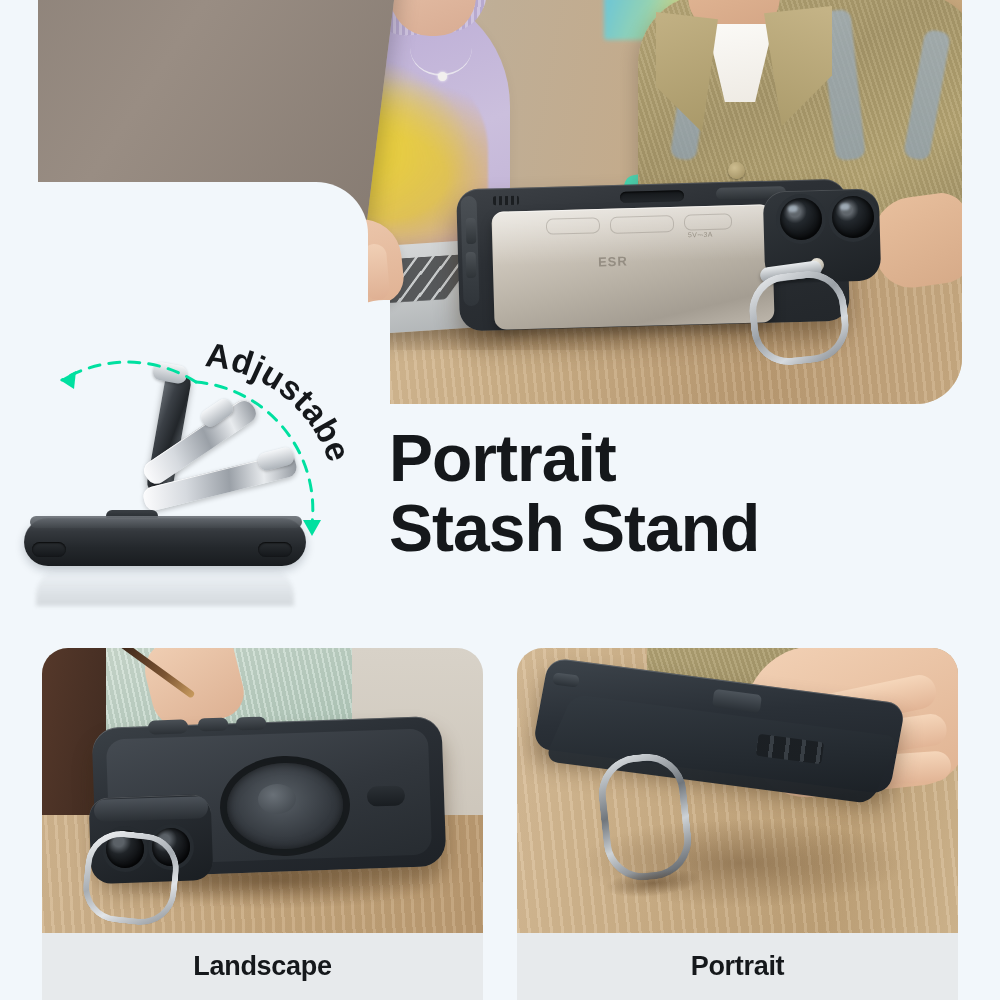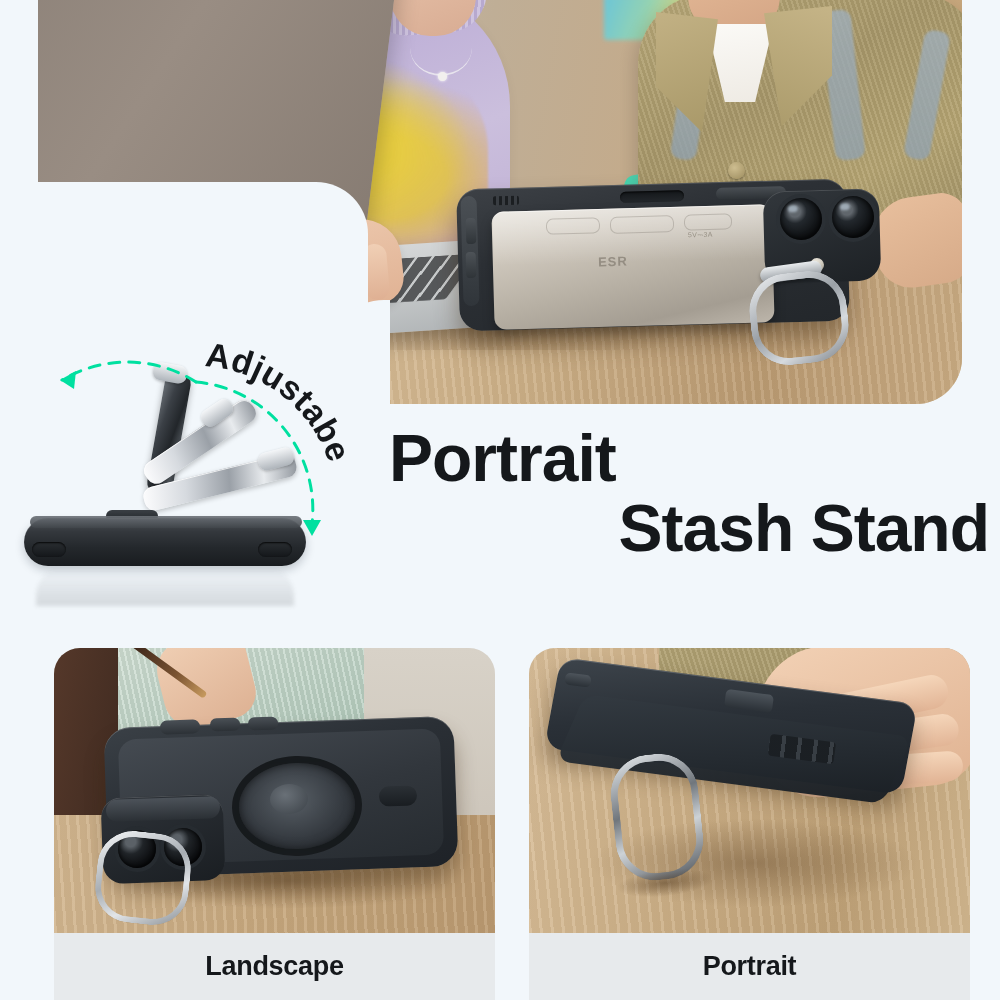--- a/index.html
+++ b/index.html
@@ -205,26 +205,26 @@
     box-shadow:0 3px 7px rgba(0,0,0,.3), inset 0 1px 0 rgba(255,255,255,.35);}
   .blade-tip{position:absolute;border-radius:8px;
     background:linear-gradient(180deg,#f4f6f8,#aeb4ba);box-shadow:0 1px 3px rgba(0,0,0,.25);}
   .adjust-label{position:absolute;left:0;top:0;width:370px;height:262px;}
   .adjust-label svg{overflow:visible;}
   .adjust-text{font-family:"Liberation Sans",sans-serif;font-weight:700;font-size:34px;fill:#15181b;letter-spacing:.5px;}
 
   
   .copy{position:absolute;left:389px;top:424px;width:600px;}
   .headline{font-size:66px;line-height:1.06;font-weight:700;color:#15181b;letter-spacing:-1px;margin:0;}
-  .headline .l2{display:block;text-align:right;}
+  .headline .l2{display:block;}
   .subtitle{margin:20px 0 0 2px;font-size:24px;color:#1d2124;letter-spacing:-.2px;white-space:nowrap;}
 
   
   .card{position:absolute;top:648px;width:441px;height:352px;
-    border-radius:26px 26px 0 0;overflow:hidden;background:#e9ecee;margin-left:12px;}
+    border-radius:26px 26px 0 0;overflow:hidden;background:#e9ecee;}
   .card-l{left:42px;}
   .card-r{left:517px;}
   .photo{position:absolute;left:0;top:0;width:100%;height:285px;overflow:hidden;}
   .caption{position:absolute;left:0;bottom:0;width:100%;height:67px;background:#e7eaec;
     display:flex;align-items:center;justify-content:center;}
   .caption span{font-size:27px;font-weight:700;color:#15181b;letter-spacing:-.3px;}
 
   
   .L-wall{position:absolute;left:0;top:0;width:100%;height:175px;
     background:linear-gradient(180deg,#d8d2c8,#cdc6bb);}

